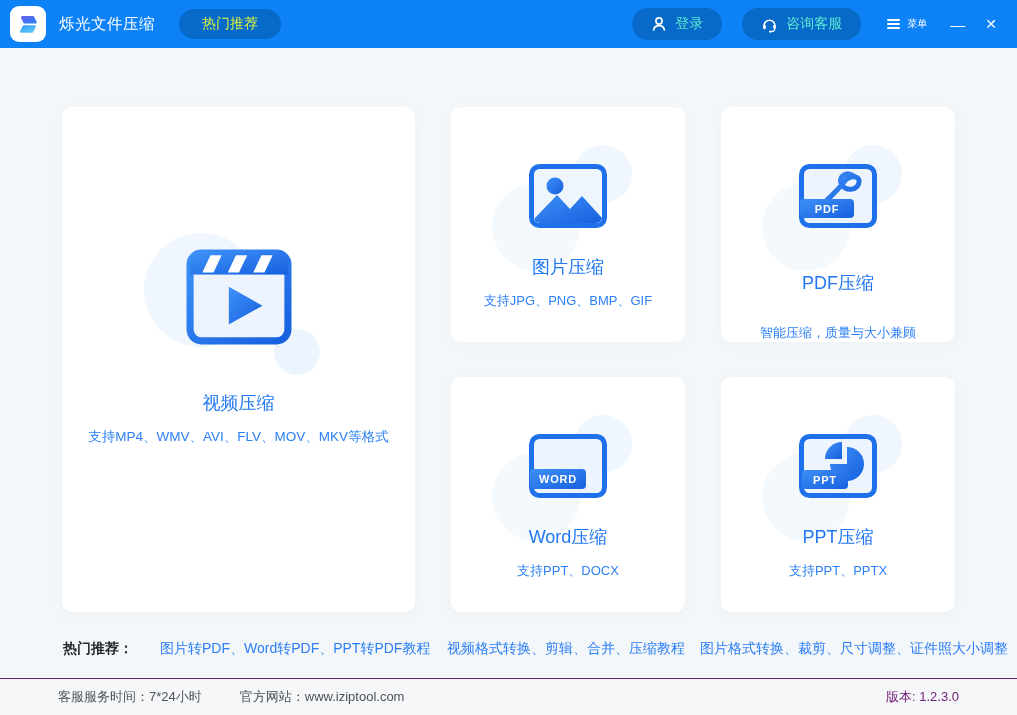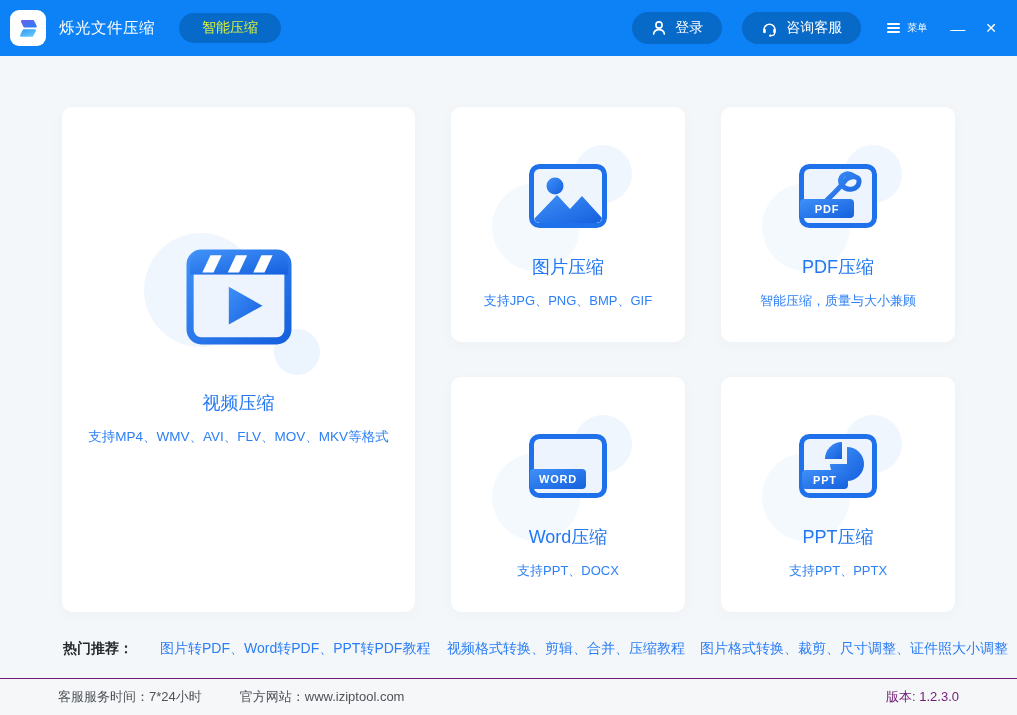--- a/index.html
+++ b/index.html
@@ -1,41 +1,41 @@
 <!DOCTYPE html>
 <html><head>
 <meta charset="utf-8">
 <style>
   html,body{margin:0;padding:0;background:#dde1e6;font-family:"Liberation Sans","DejaVu Sans",sans-serif;}
   .window{position:relative;width:1017px;height:715px;background:#f4f7f9;overflow:hidden;}
 
   
-  .titlebar{position:absolute;top:0;left:0;right:0;height:56px;background:#0d82f7;
+  .titlebar{position:absolute;top:0;left:0;right:0;height:48px;background:#0d82f7;
     display:flex;align-items:center;padding:0 20px 0 10px;box-sizing:border-box;}
   .logo{width:36px;height:36px;border-radius:9px;background:#fff;display:flex;align-items:center;justify-content:center;flex:0 0 auto;}
   .app-title{color:#ffffff;font-size:15.5px;font-weight:500;margin-left:13px;letter-spacing:.5px;white-space:nowrap;}
   .vip-btn{margin-left:24px;height:30px;padding:0 23px;border-radius:16px;background:#0769c8;border:none;
     color:#d7ee40;font-size:14px;font-weight:500;cursor:pointer;white-space:nowrap;}
   .pill-btn{display:flex;align-items:center;gap:8px;height:32px;padding:0 19px;border-radius:17px;
-    background:#0769c8;border:none;color:#ffffff;font-size:14px;cursor:pointer;white-space:nowrap;}
+    background:#0769c8;border:none;color:#5eead4;font-size:14px;cursor:pointer;white-space:nowrap;}
   .pill-btn.login{margin-left:auto;}
   .pill-btn.support{margin-left:20px;}
   .menu-btn{display:flex;align-items:center;gap:7px;color:#fff;font-size:10px;margin-left:26px;cursor:pointer;white-space:nowrap;}
   .bars span{display:block;width:13px;height:1.7px;background:#fff;margin:2.4px 0;border-radius:1px;}
   .winbtn{color:#fff;margin-left:23px;cursor:pointer;font-size:15px;line-height:1;user-select:none;}
   .winbtn.close{margin-left:20px;font-size:14px;}
 
   
   .main{position:absolute;top:56px;left:0;right:0;bottom:37px;background:#f4f7f9;overflow:hidden;}
   .card{position:absolute;background:#ffffff;border-radius:10px;box-shadow:0 3px 12px rgba(120,140,170,.05);
     display:flex;flex-direction:column;align-items:center;box-sizing:border-box;cursor:pointer;text-align:center;}
   .card.small{width:234px;height:235px;padding-top:56px;}
   .card.video{left:62px;top:51px;width:353px;height:505px;padding-top:142px;}
   .card.img{left:451px;top:51px;}
-  .card.pdf{left:721px;top:51px;}
+  .card.pdf{left:721px;top:51px;justify-content:space-between;}
   .card.word{left:451px;top:321px;}
   .card.ppt{left:721px;top:321px;}
 
   .icon-wrap{position:relative;}
   .icon-wrap .bubble{position:absolute;border-radius:50%;z-index:0;}
   .icon-wrap svg.tool{position:relative;z-index:1;display:block;}
   .card.small .b1{width:58px;height:58px;right:-24px;top:-18px;background:#edf5fd;opacity:.85;}
   .card.small .b2{width:88px;height:88px;left:-36px;bottom:-42px;background:#f0f7fe;opacity:.7;}
   .card.video .b1{width:114px;height:114px;left:-42px;top:-16px;background:#e4eefb;opacity:.55;}
   .card.video .b2{width:46px;height:46px;right:-28px;bottom:-30px;background:#e9f3fd;opacity:.85;}
@@ -80,21 +80,21 @@
               <stop offset="1" stop-color="#63cafa"></stop>
           </linearGradient>
         </defs>
         <g stroke-linejoin="round">
           <path d="M11 10 L24 10 L27 16 L14 16 Z" fill="url(#lg1)" stroke="url(#lg1)" stroke-width="3"></path>
           <path d="M13 21 L26 21 L23 27 L10 27 Z" fill="url(#lg2)" stroke="url(#lg2)" stroke-width="3"></path>
         </g>
       </svg>
     </div>
     <div class="app-title">烁光文件压缩</div>
-    <button class="vip-btn">智能压缩</button>
+    <button class="vip-btn">热门推荐</button>
 
     <button class="pill-btn login">
       <span style="display:flex;">
         <svg width="16" height="16" viewBox="0 0 16 16">
           <circle cx="8" cy="5" r="3.1" fill="none" stroke="#fff" stroke-width="1.6"></circle>
           <path d="M2.6 14 C3.2 10.6 6 9.6 8 9.6 C10 9.6 12.8 10.6 13.4 14" fill="none" stroke="#fff" stroke-width="1.6" stroke-linecap="round"></path>
         </svg>
       </span>
       <span>登录</span>
     </button>

